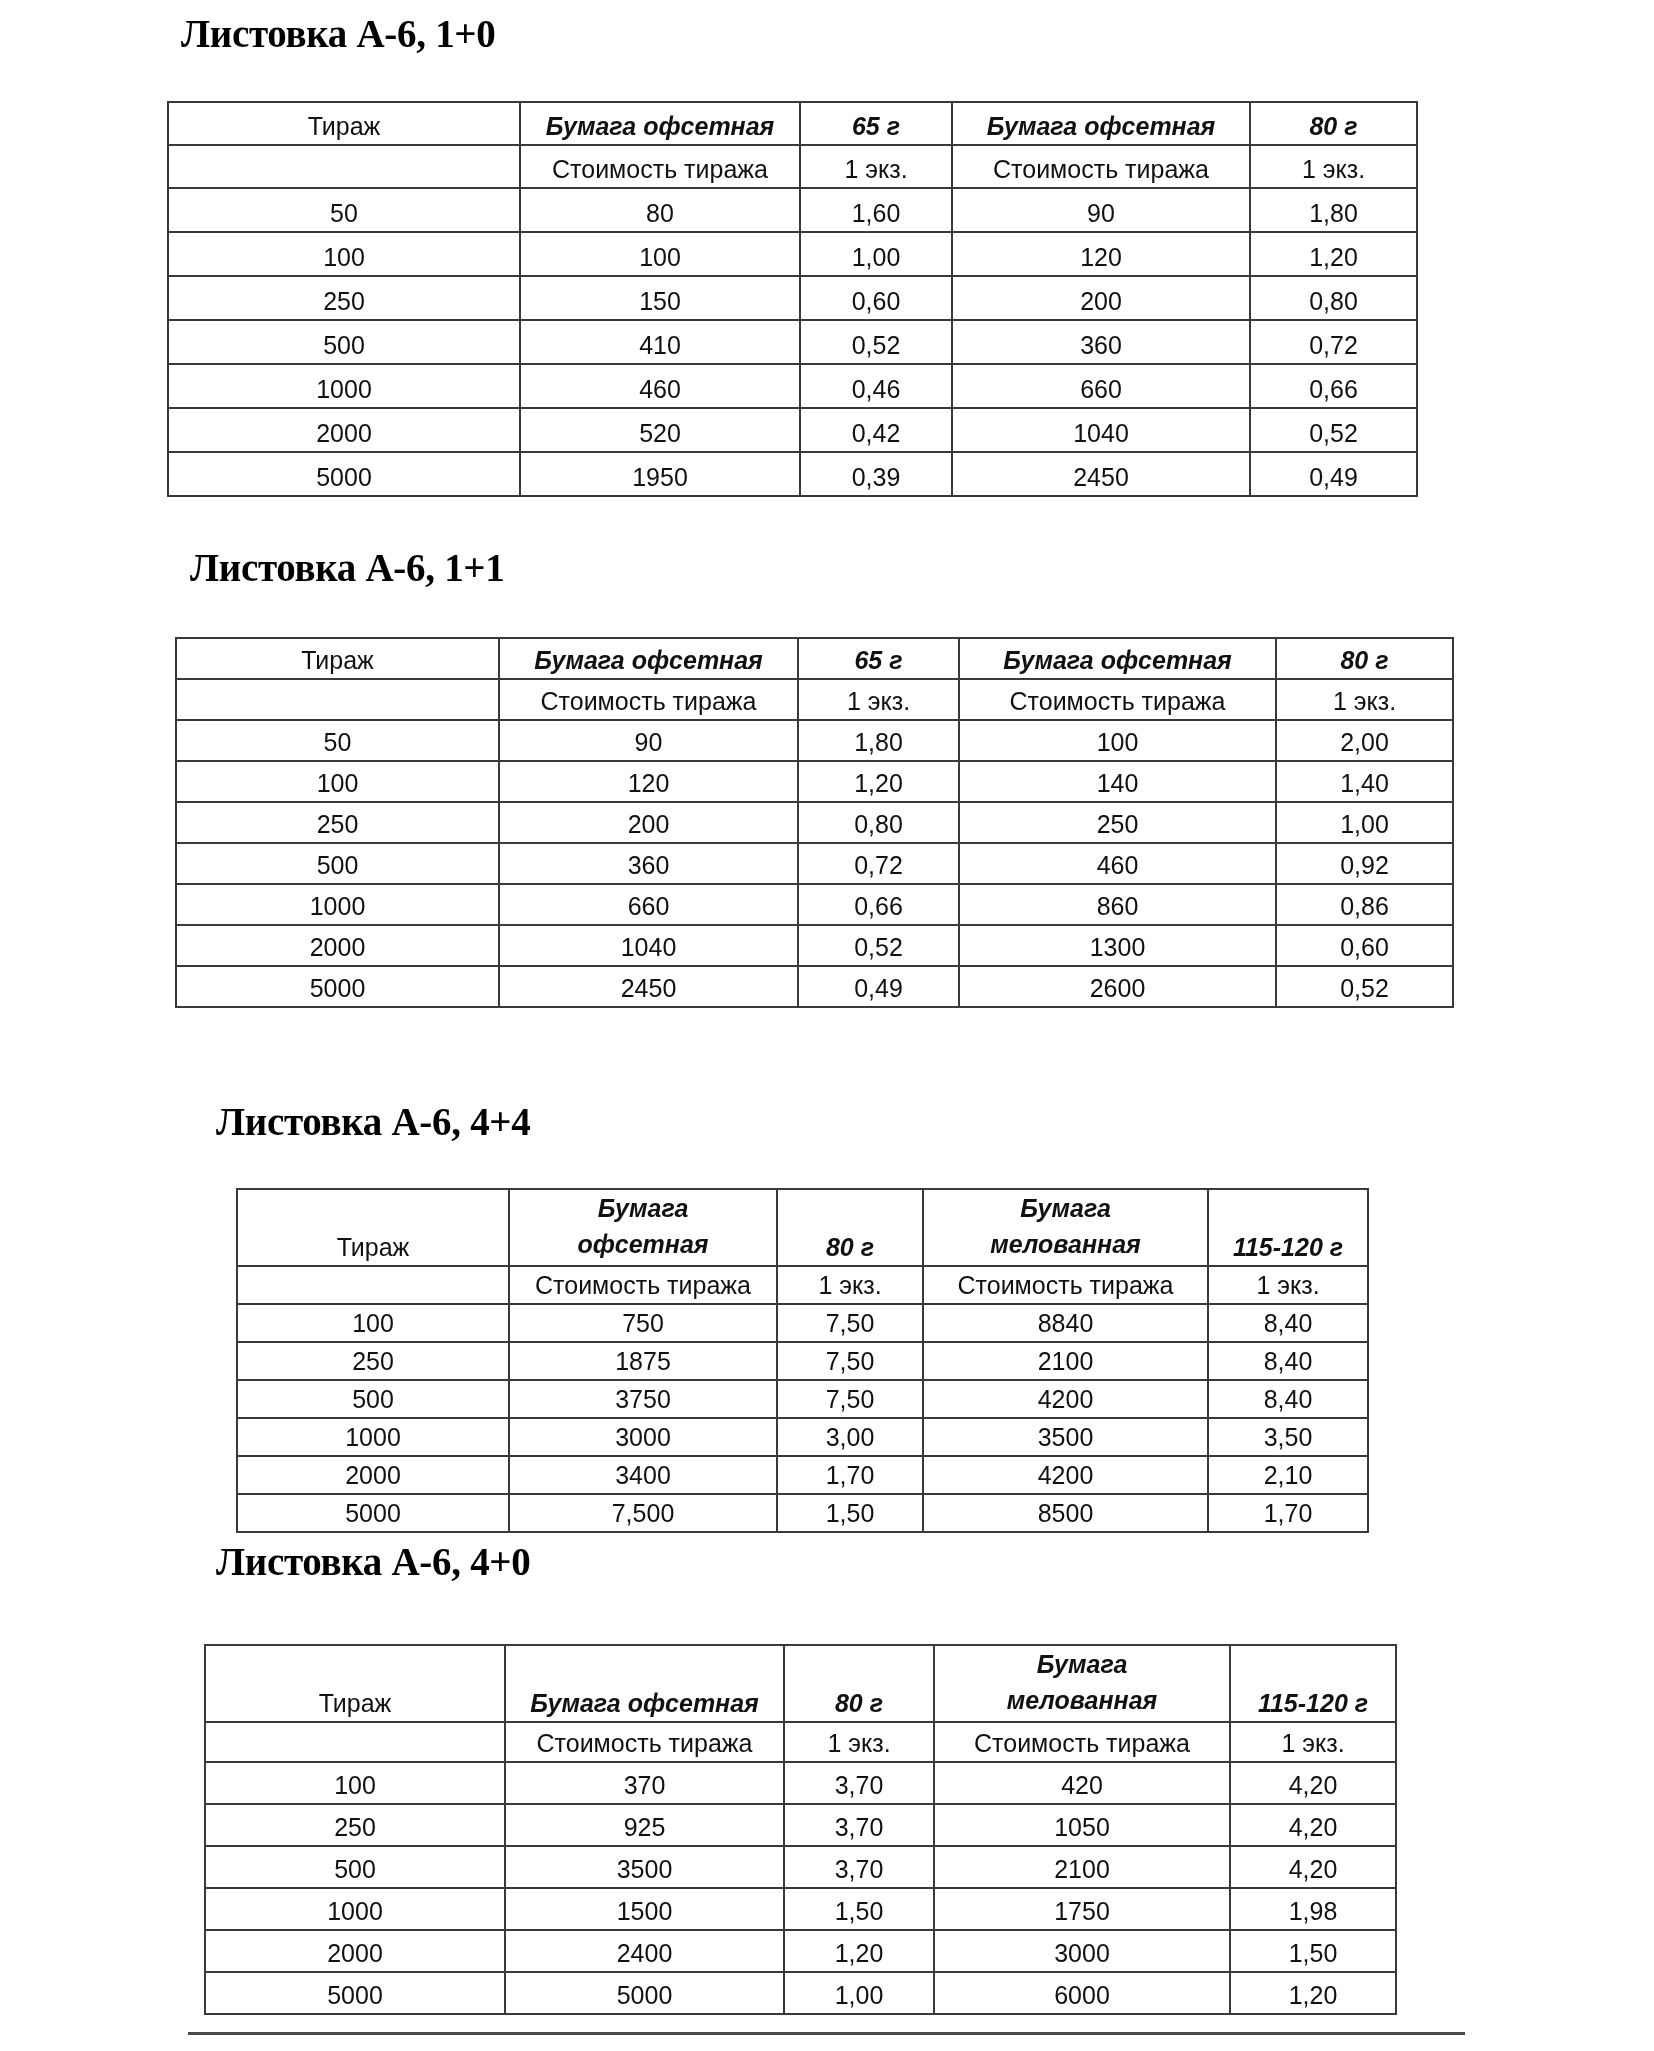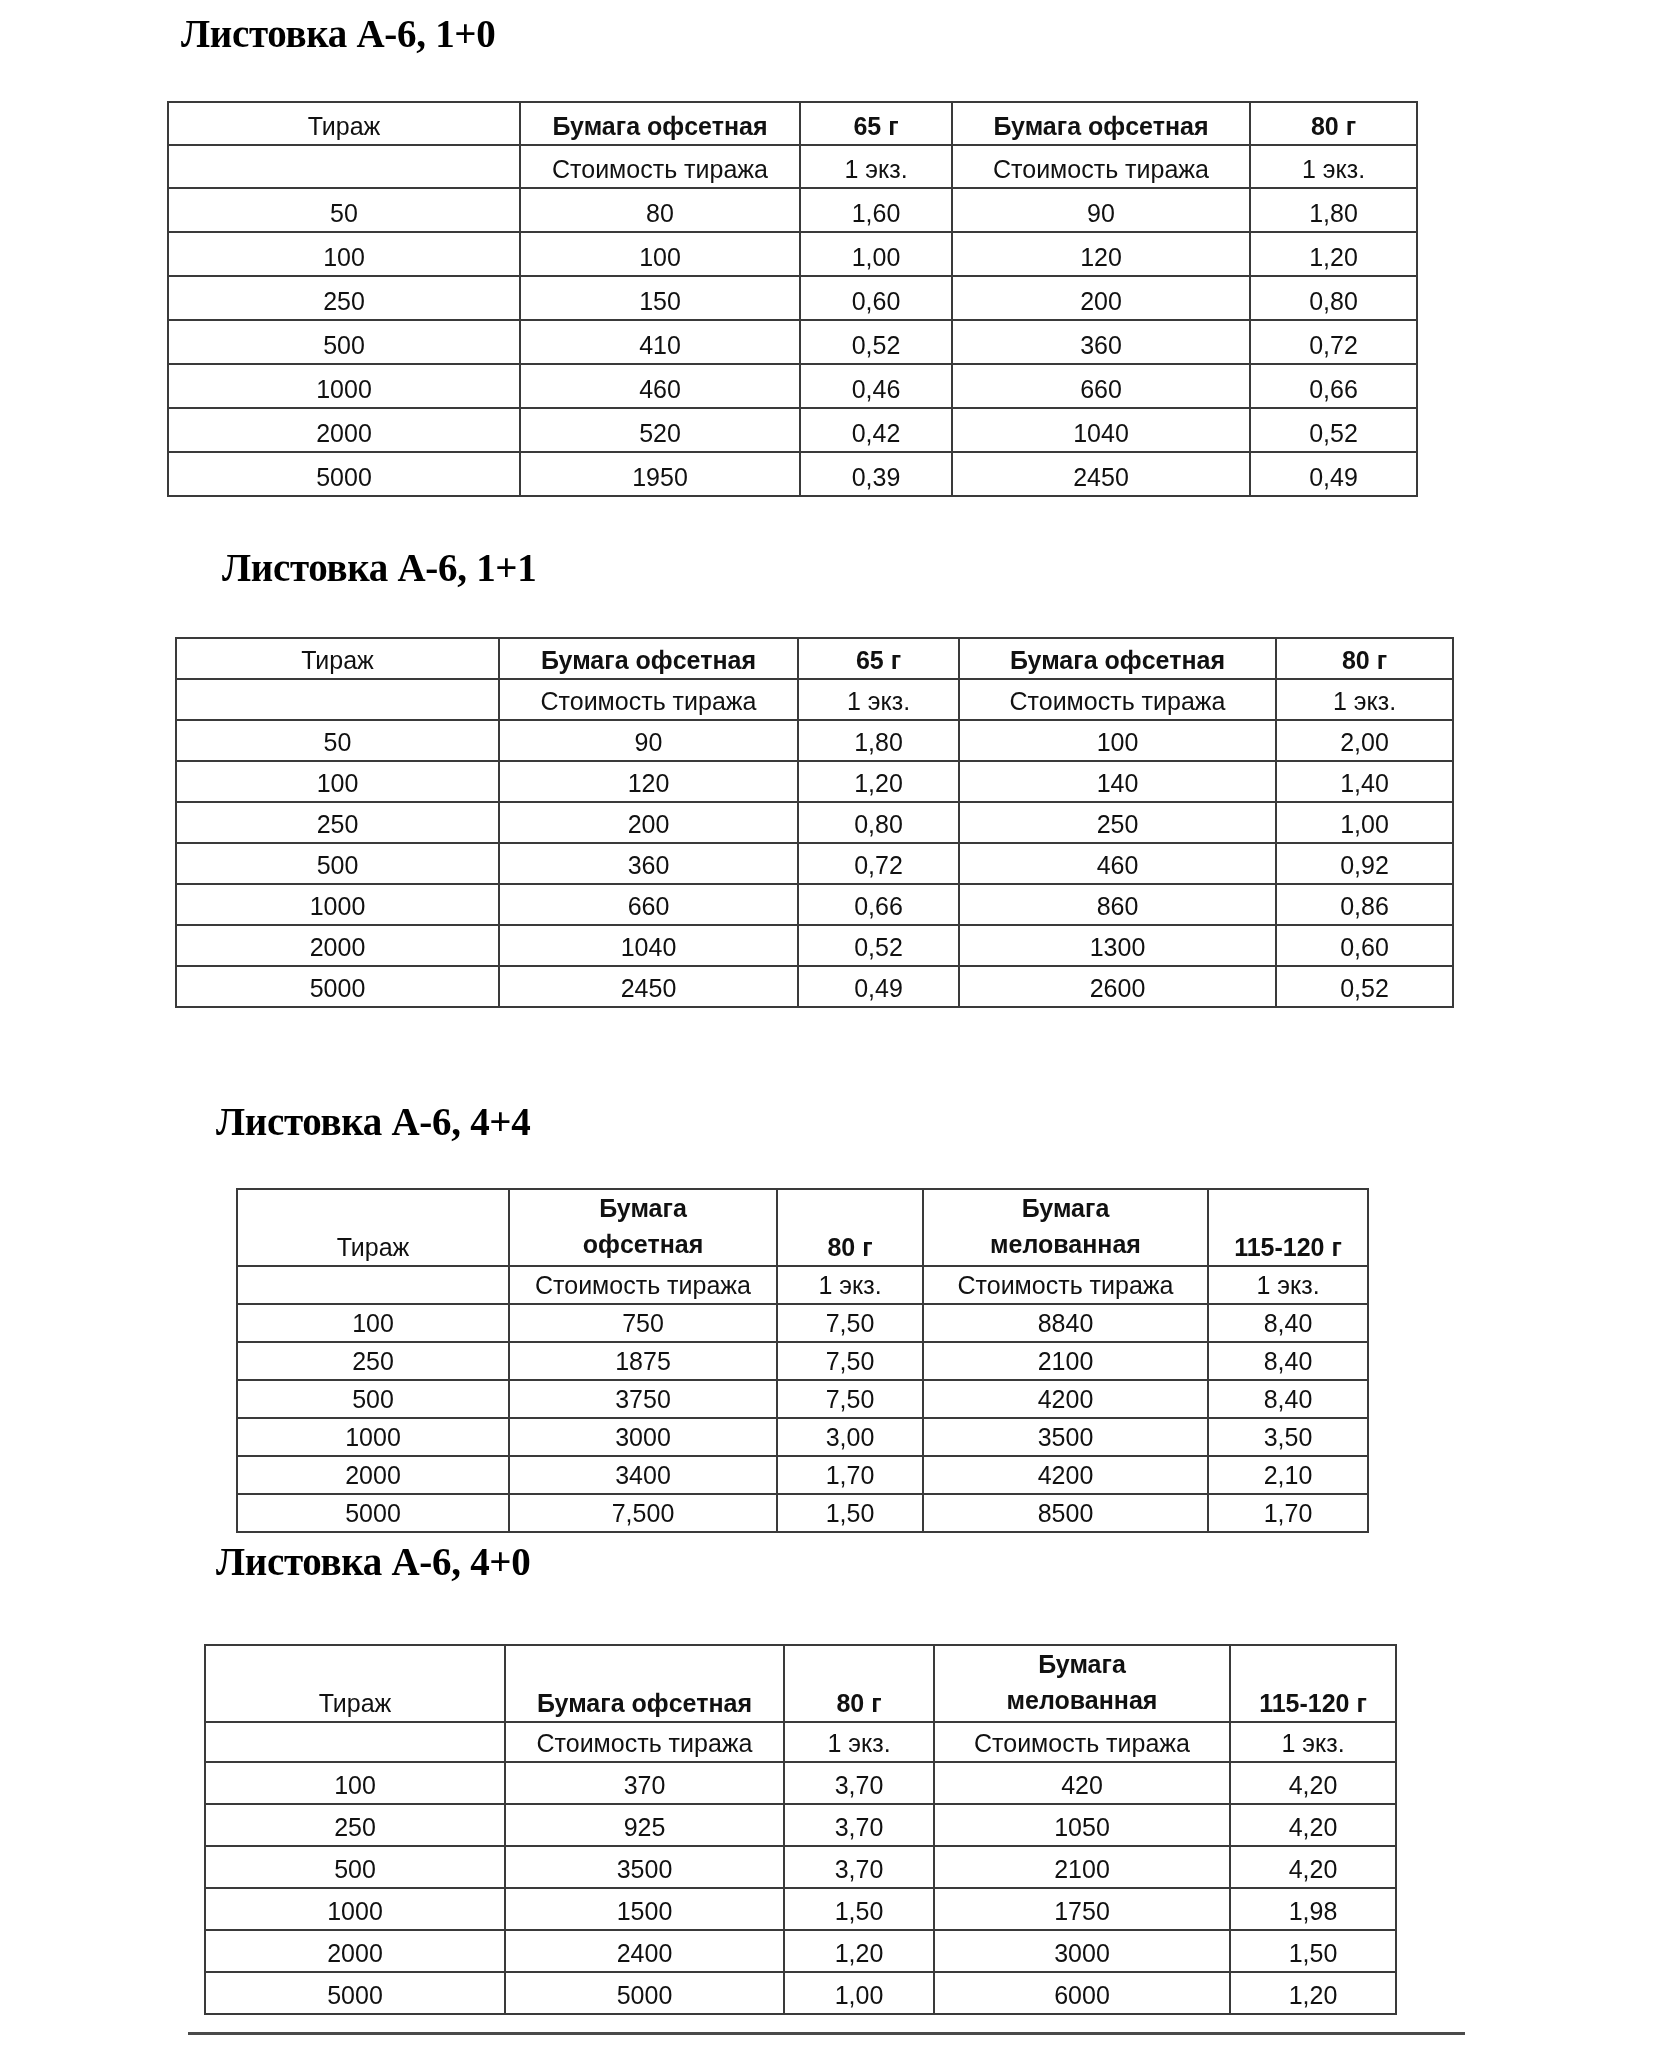--- a/index.html
+++ b/index.html
@@ -23,21 +23,21 @@
     color: #111;
   }
   table.price td {
     border: 2px solid #3a3a3a;
     text-align: center;
     vertical-align: bottom;
     padding: 0 2px 3px 2px;
     white-space: nowrap;
     overflow: hidden;
   }
-  table.price td.h { font-weight: bold; }
+  table.price td.h { font-style: italic; font-weight: bold; }
   table.price td.h2 { line-height: 36px; }
   .bottom-rule {
     position: absolute;
     height: 3px;
     background: #4a4a4a;
   }
 </style>
 </head>
 <body>
 
@@ -110,21 +110,21 @@
   <tr style="height:44px">
     <td>5000</td>
     <td>1950</td>
     <td>0,39</td>
     <td>2450</td>
     <td>0,49</td>
   </tr>
 </tbody>
   </table>
 
-<div class="title" style="left:190px; top:546px;margin-left:32px;">Листовка А-6, 1+1</div>
+<div class="title" style="left:190px; top:546px;">Листовка А-6, 1+1</div>
 <table class="price" style="left:175px; top:637px; width:1277px;">
   <colgroup>
       <col style="width:323px">
       <col style="width:299px">
       <col style="width:161px">
       <col style="width:317px">
       <col style="width:177px">
     </colgroup>
   <tbody>
       <tr style="height:41px">

